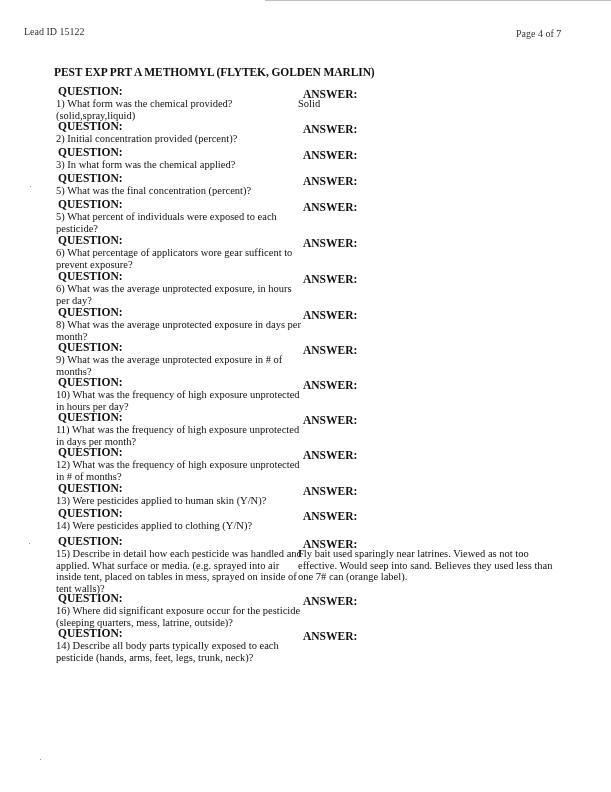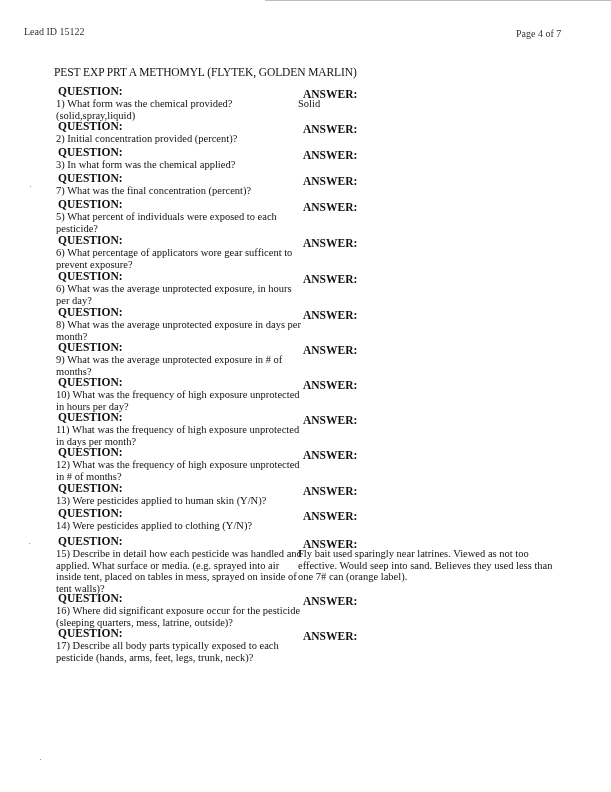--- a/index.html
+++ b/index.html
@@ -1,21 +1,21 @@
 <!DOCTYPE html>
 <html><head>
 <meta charset="utf-8">
 <style>
   html, body { margin: 0; padding: 0; background: #ffffff; }
   body { width: 611px; height: 792px; position: relative; overflow: hidden;
          font-family: "Liberation Serif", "DejaVu Serif", serif; color: #111; }
   .topline { position: absolute; left: 265px; top: 0px; width: 346px; height: 1px; background: #bdbdbd; }
   .hdr-left { position: absolute; left: 24px; top: 26px; font-size: 10px; color: #333; }
   .hdr-right { position: absolute; left: 516px; top: 28px; font-size: 10px; color: #333; }
-  .title { position: absolute; left: 54px; top: 66px; font-size: 11.5px; font-weight: normal; letter-spacing: -0.1px; }
+  .title { position: absolute; left: 54px; top: 66px; font-size: 11.5px; font-weight: bold; letter-spacing: -0.1px; }
   .qa { position: absolute; left: 56px; width: 540px; }
   .q-label { position: absolute; left: 2px; top: 0; font-size: 11.5px; font-weight: bold; }
   .a-label { position: absolute; left: 247px; top: 3px; font-size: 11.5px; font-weight: bold; }
   .q-text { position: absolute; left: 0; top: 13px; width: 246px; font-size: 10.5px; line-height: 11.6px; }
   .a-text { position: absolute; left: 242px; top: 13px; width: 270px; font-size: 10.5px; line-height: 11.6px; }
   .speck { position: absolute; width: 1px; height: 1px; background: #999; }
 </style>
 </head>
 <body>
 
@@ -43,21 +43,21 @@
 <div class="qa" style="top:146px">
   <div class="q-label">QUESTION:</div>
   <div class="a-label">ANSWER:</div>
   <div class="q-text">3) In what form was the chemical applied?</div>
   <div class="a-text"></div>
 </div>
 
 <div class="qa" style="top:172px">
   <div class="q-label">QUESTION:</div>
   <div class="a-label">ANSWER:</div>
-  <div class="q-text">7) What was the final concentration (percent)?</div>
+  <div class="q-text">5) What was the final concentration (percent)?</div>
   <div class="a-text"></div>
 </div>
 
 <div class="qa" style="top:198px">
   <div class="q-label">QUESTION:</div>
   <div class="a-label">ANSWER:</div>
   <div class="q-text">5) What percent of individuals were exposed to each pesticide?</div>
   <div class="a-text"></div>
 </div>
 
@@ -134,19 +134,19 @@
 <div class="qa" style="top:592px">
   <div class="q-label">QUESTION:</div>
   <div class="a-label">ANSWER:</div>
   <div class="q-text">16) Where did significant exposure occur for the pesticide (sleeping quarters, mess, latrine, outside)?</div>
   <div class="a-text"></div>
 </div>
 
 <div class="qa" style="top:627px">
   <div class="q-label">QUESTION:</div>
   <div class="a-label">ANSWER:</div>
-  <div class="q-text">17) Describe all body parts typically exposed to each pesticide (hands, arms, feet, legs, trunk, neck)?</div>
+  <div class="q-text">14) Describe all body parts typically exposed to each pesticide (hands, arms, feet, legs, trunk, neck)?</div>
   <div class="a-text"></div>
 </div>
 
 <div class="speck" style="left:30px;top:186px"></div>
 <div class="speck" style="left:29px;top:543px"></div>
 <div class="speck" style="left:40px;top:759px"></div>
 
 </body></html>

